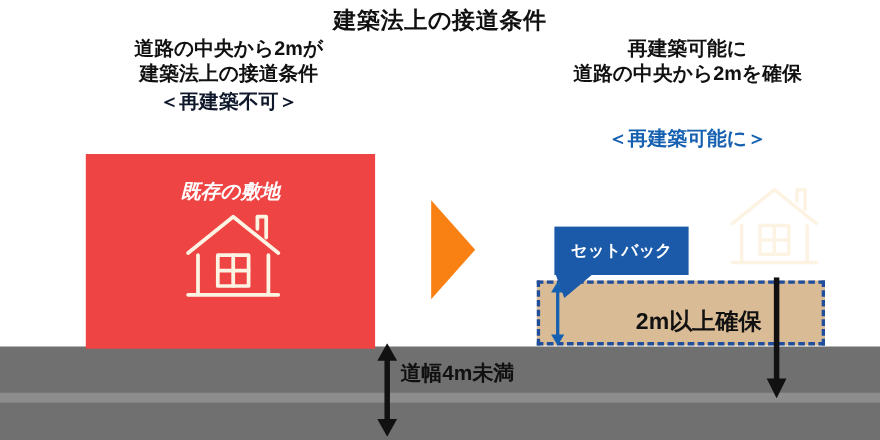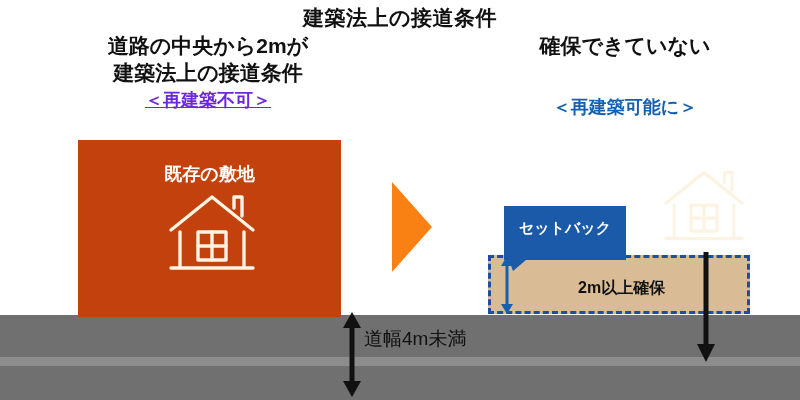--- a/index.html
+++ b/index.html
@@ -33,33 +33,33 @@
 
   
   .caption {
     position: absolute;
     text-align: center;
     font-weight: bold;
     color: #111111;
     line-height: 1.28;
   }
   .caption .l1, .caption .l2 {
-    font-size: 21px;
+    font-size: 18px;
     display: block;
     white-space: nowrap;
   }
   .caption .tag {
     display: block;
     font-size: 18px;
     margin-top: 2px;
     white-space: nowrap;
   }
   #caption-left  { left: 58px;  top: 33px; width: 300px; }
   #caption-right { left: 465px; top: 33px; width: 320px; }
-  #caption-left .tag  { color: #6d28d9; text-decoration: underline; }
+  #caption-left .tag  { color: #0f172a; }
   #caption-right .tag { color: #1560b0; margin-top: 36px; }
 
   
   .road {
     position: absolute;
     left: 0;
     top: 315px;
     width: 800px;
     height: 85px;
     background: #707070;
@@ -69,21 +69,22 @@
     left: 0;
     top: 357px;
     width: 800px;
     height: 9px;
     background: #8d8d8d;
   }
 
   
   .site-box {
     position: absolute;
-    background: #c2410c;
+    background: #ef4444;
+    font-style: italic;
   }
   #site-left  { left: 78px;  top: 140px; width: 263px; height: 177px; }
   #site-right { left: 488px; top: 140px; width: 262px; height: 115px; }
 
   .site-label {
     position: absolute;
     font-size: 18px;
     font-weight: bold;
     color: #ffffff;
     white-space: nowrap;
@@ -119,21 +120,21 @@
     border: 3px dashed #1f4e9c;
     box-sizing: border-box;
   }
 
   
   #setback-callout {
     position: absolute;
     left: 504px;
     top: 206px;
     width: 122px;
-    height: 54px;
+    height: 44px;
     background: #1a5aa8;
   }
   #setback-callout .callout-text {
     position: absolute;
     left: 0; top: 0;
     width: 122px; height: 44px;
     display: flex;
     align-items: center;
     justify-content: center;
     font-size: 15px;
@@ -153,55 +154,56 @@
   }
 
   
   #blue-dim-arrow { position: absolute; left: 498px; top: 256px; }
 
   
   #setback-dim-text {
     position: absolute;
     left: 578px;
     top: 278px;
-    font-size: 16px;
+    font-size: 21px;
     font-weight: bold;
     color: #111111;
     white-space: nowrap;
   }
 
   
   #road-arrow-left  { position: absolute; left: 341px; top: 312px; }
   #road-arrow-right { position: absolute; left: 695px; top: 252px; }
 
   #road-width-text {
     position: absolute;
     left: 364px;
     top: 326px;
     font-size: 19px;
-    font-weight: normal;
+    font-weight: bold;
     color: #111111;
     white-space: nowrap;
   }
 </style>
 </head>
 <body>
 
 <div id="stage">
 
   <div class="title">建築法上の接道条件</div>
 
   <div class="caption" id="caption-left">
     <span class="l1">道路の中央から2mが</span>
     <span class="l2">建築法上の接道条件</span>
     <span class="tag">＜再建築不可＞</span>
   </div>
 
   <div class="caption" id="caption-right">
-    <span class="l1">確保できていない</span>
+    <span class="l1">再建築可能に</span>
+    <span class="l2">道路の中央から2mを確保</span>
     <span class="tag">＜再建築可能に＞</span>
   </div>
 
   <div class="road"></div>
   <div class="road-stripe"></div>
 
   <div class="site-box" id="site-left">
     <div class="site-label" id="site-left-label">既存の敷地</div>
   </div>
 

